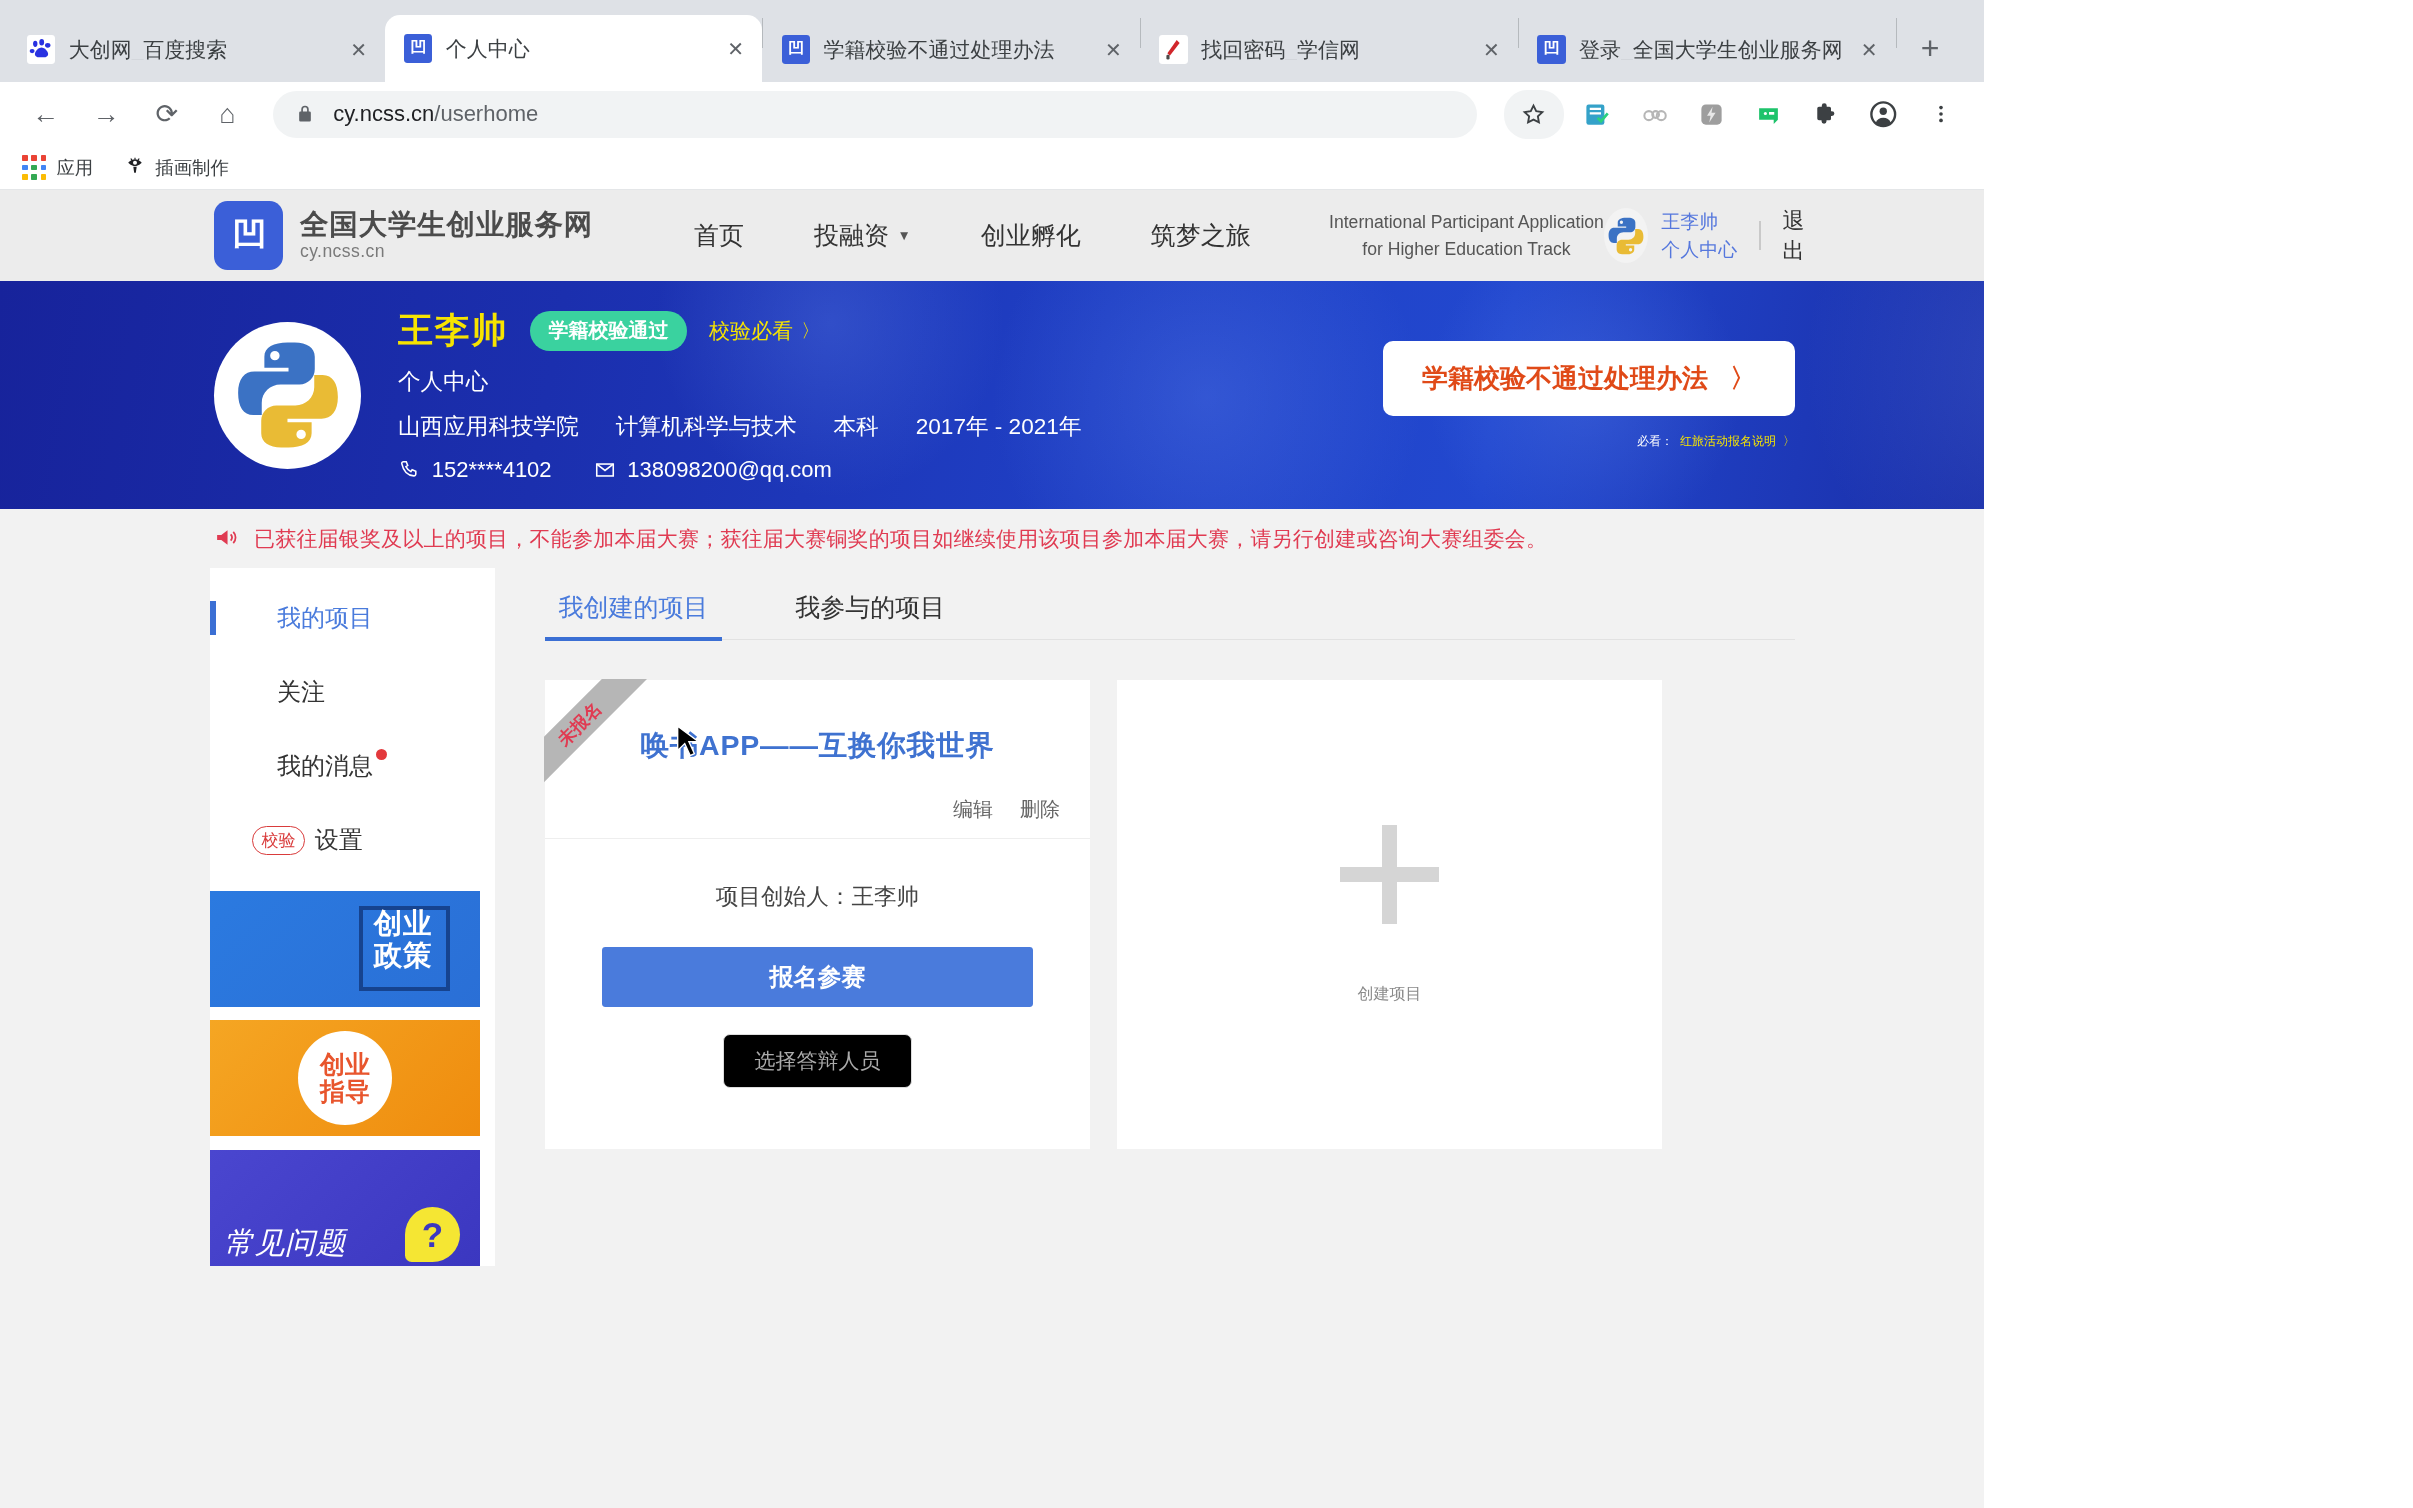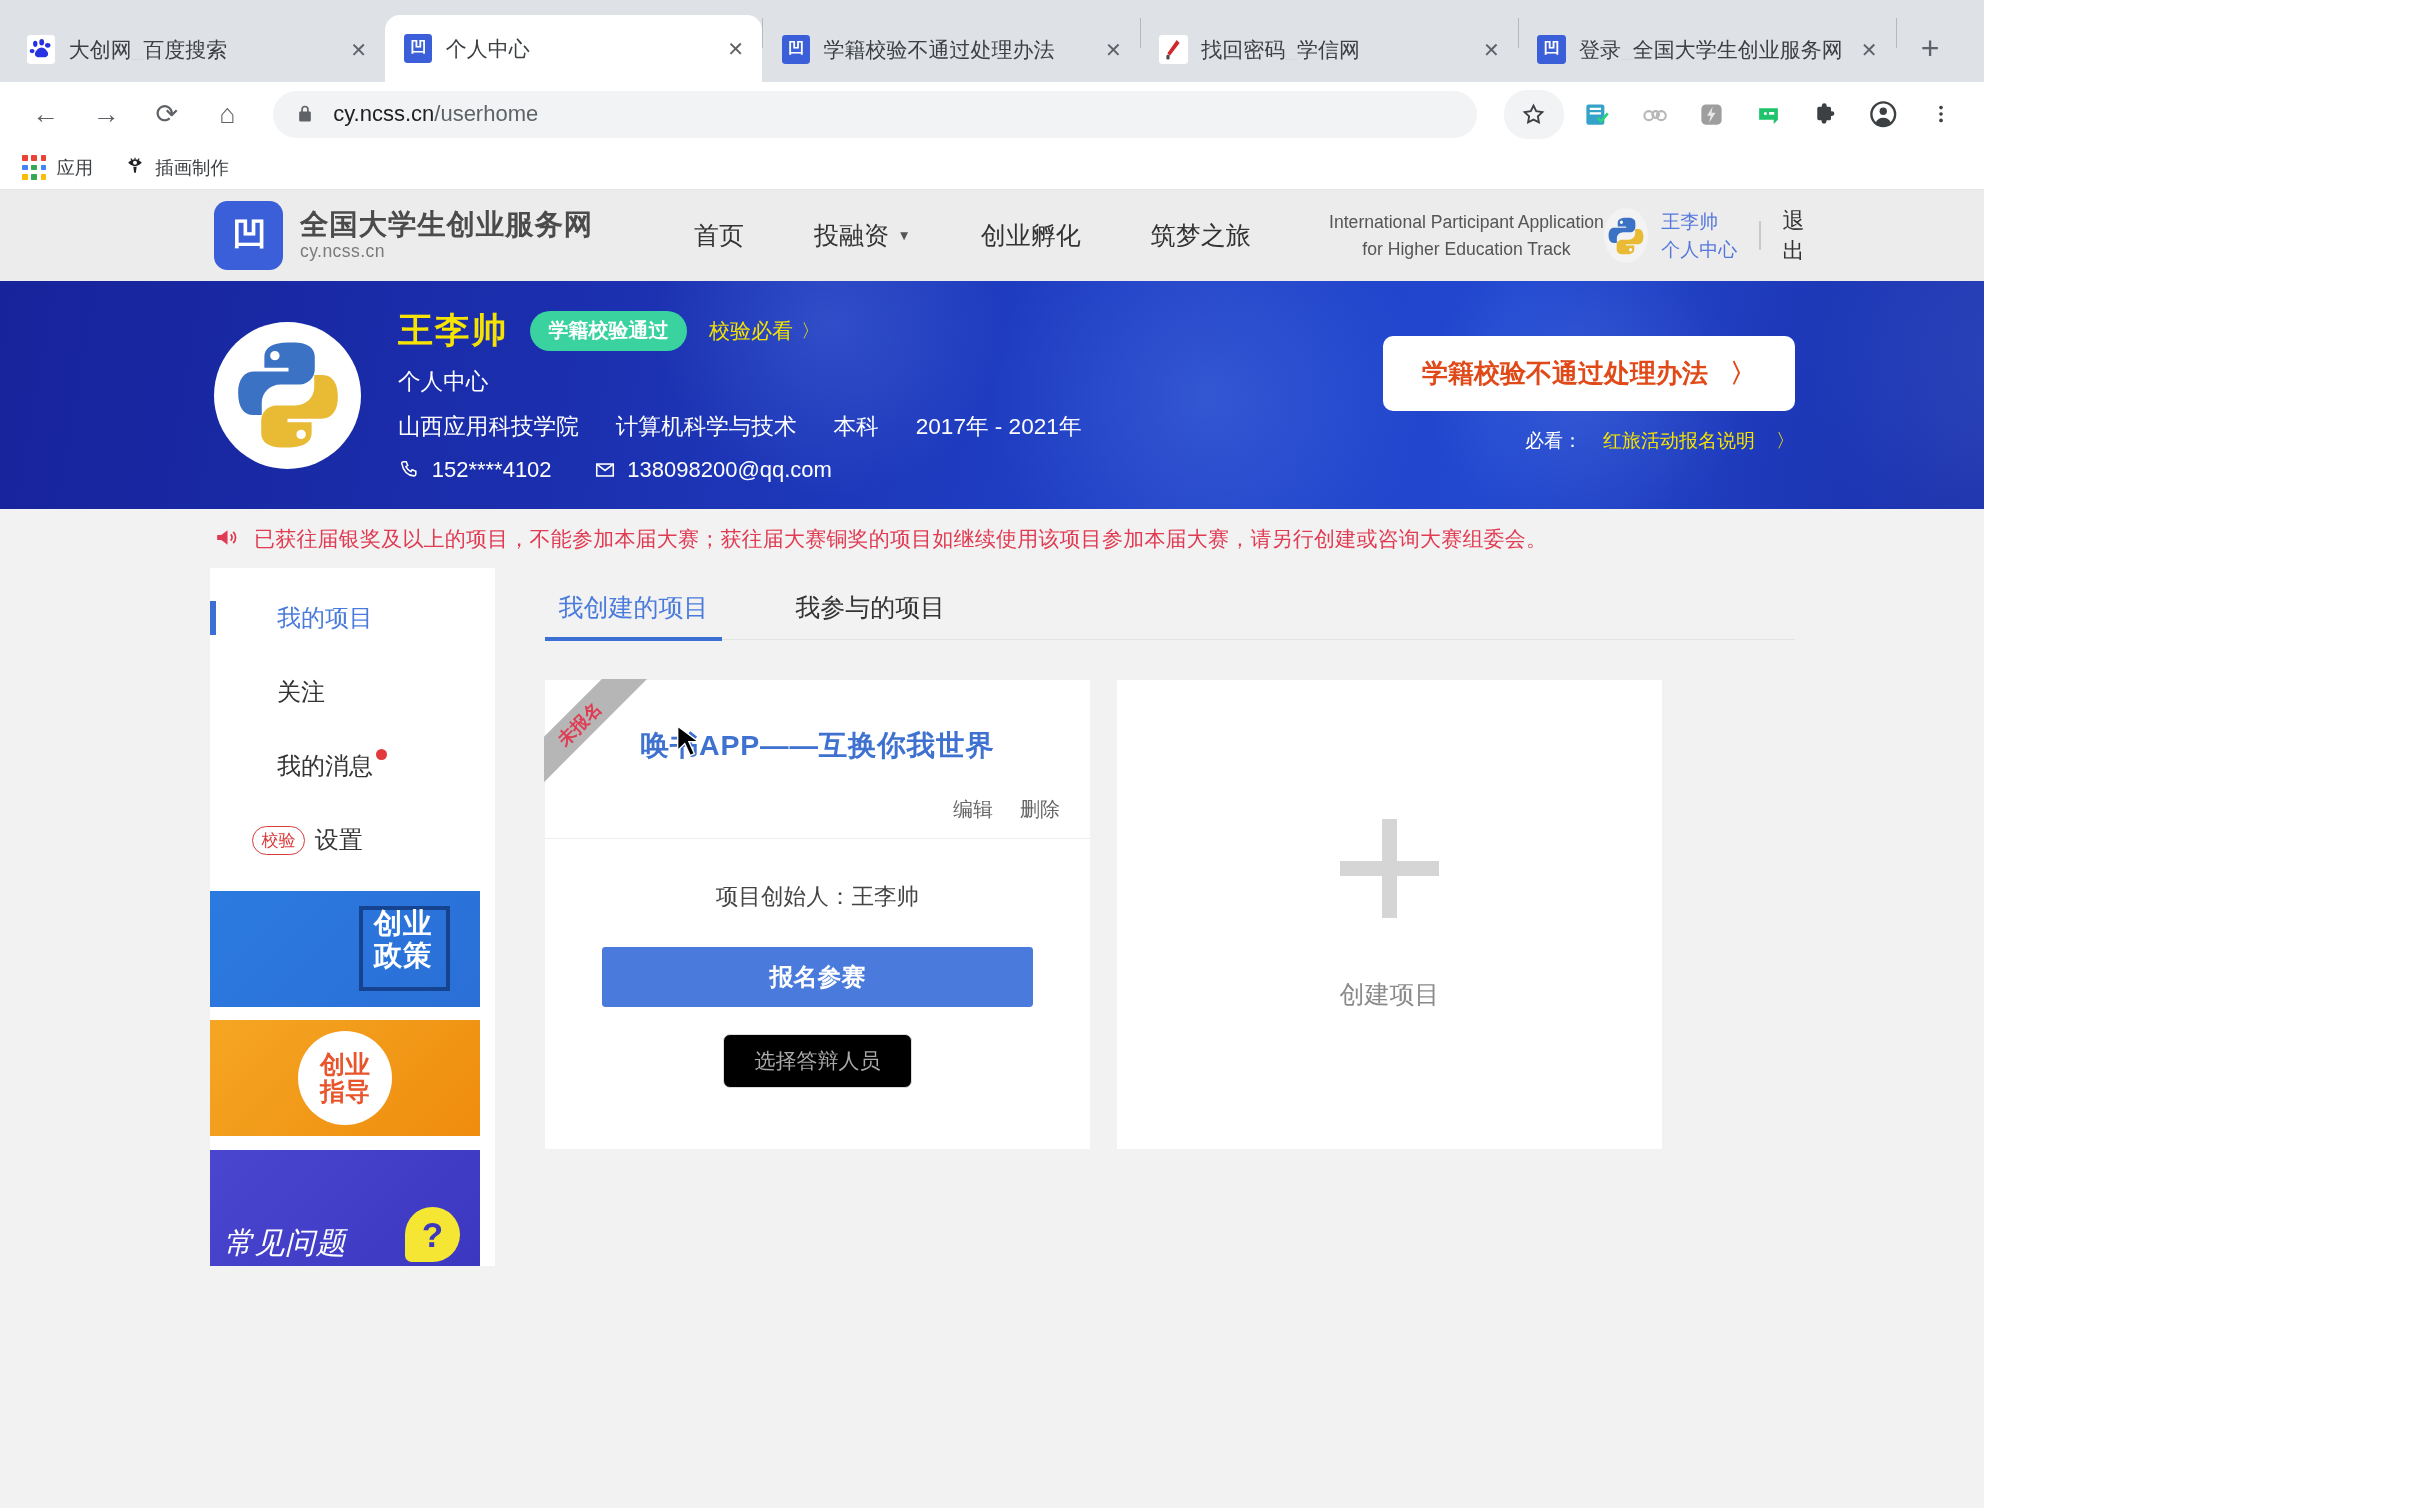--- a/index.html
+++ b/index.html
@@ -147,21 +147,21 @@
   .pf-center { font-size:22.6px; color:#ffffff; margin-top: 11.7px; }
   .pf-meta { font-size:22.6px; color:#ffffff; margin-top: 13.4px; display:flex; gap: 37px; white-space:nowrap;}
   .pf-contact { font-size:22px; color:#ffffff; margin-top: 15px; display:flex; align-items:center; gap: 42px;}
   .pf-contact span { display:flex; align-items:center; gap: 11.7px; }
   .banner-right { margin-left:auto; padding-right: 189px; position:relative; z-index:2; text-align:center;}
   .cta-btn {
     background:#fff; border-radius: 10px; padding: 20px 39px;
     font-size: 26px; color:#e04a18; font-weight:bold;
     display:flex; align-items:center; gap: 22px; white-space:nowrap;
   }
-  .cta-sub { margin-top: 17px; font-size: 19px; color:#f6e400; display:flex; align-items:center; justify-content:flex-end; gap:21px;}
+  .cta-sub { margin-top: 17px; font-size: 12px; color:#f6e400; display:flex; align-items:center; justify-content:flex-end; gap:7px;}
   .cta-sub .lbl { color:#ffffff; }
 
   
   .notice {
     height: 59px; display:flex; align-items:center; padding-left: 214px;
     background:#f2f2f2;
   }
   .notice-text { font-size: 21px; color:#e03b52; margin-left: 15px; white-space:nowrap; letter-spacing:0.2px;}
 
   
@@ -265,21 +265,21 @@
     align-items:center; justify-content:center;
   }
   .plus-ico {
     width: 99px; height: 99px; position:relative;
   }
   .plus-ico::before, .plus-ico::after {
     content:""; position:absolute; background:#d5d5d5;
   }
   .plus-ico::before { left: 42px; top:0; width:15px; height:99px; }
   .plus-ico::after  { top: 42px; left:0; height:15px; width:99px; }
-  .create-label { margin-top: 60px; font-size: 25px; color:#8a8a8a; }
+  .create-label { margin-top: 60px; font-size: 16px; color:#8a8a8a; }
 
   .cursor { position:absolute; left: 675px; top: 535px; z-index: 50; }
 </style>
 </head>
 <body>
 
 <div class="browser">
 
   <div class="tabstrip">
     <div class="tab">

